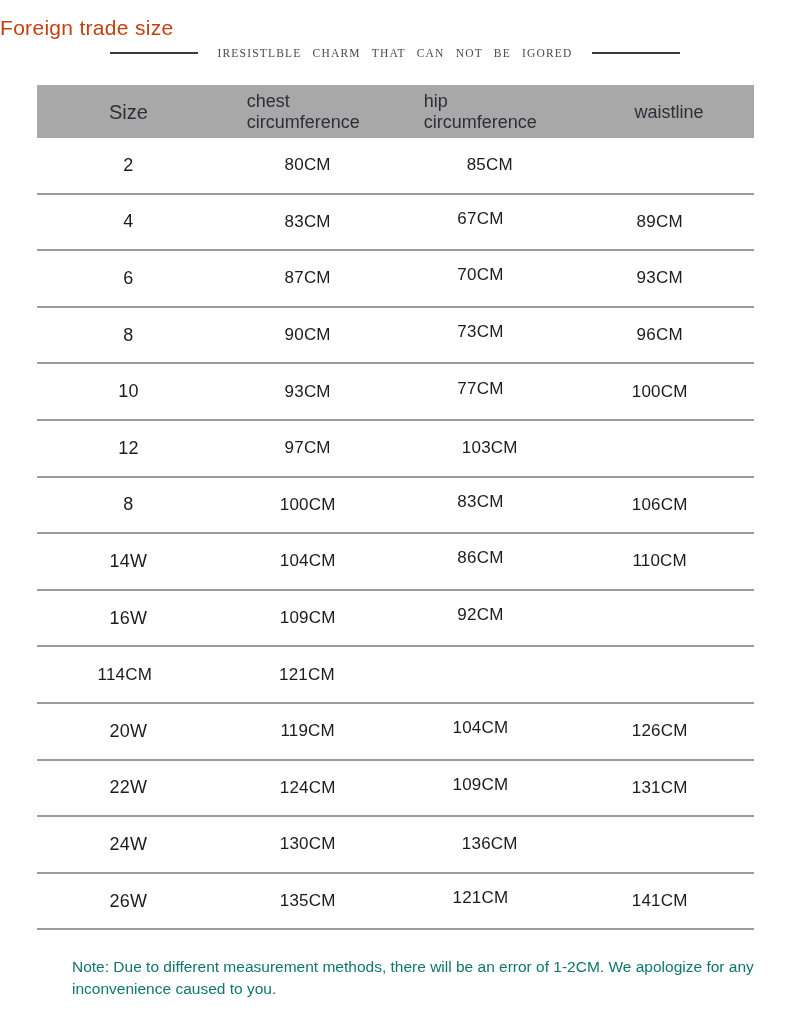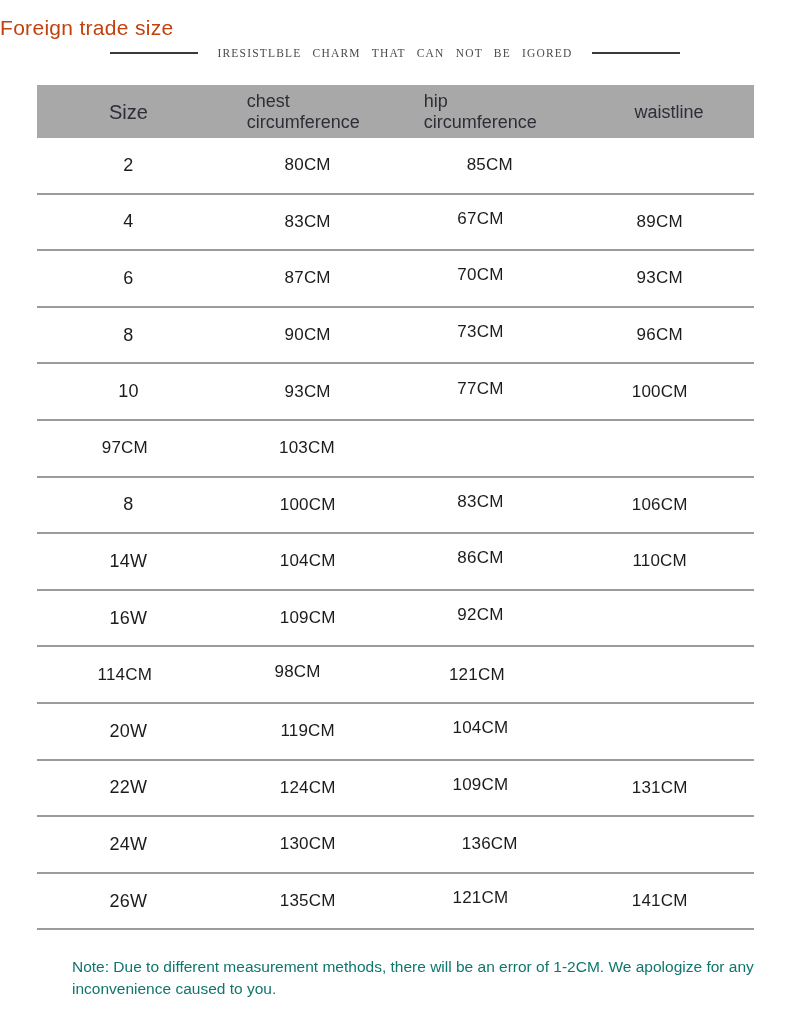--- a/index.html
+++ b/index.html
@@ -153,20 +153,21 @@
   </div>
 
   <div class="tr">
     <div class="td col-1">10</div>
     <div class="td col-2">93CM</div>
     <div class="td col-3">77CM</div>
     <div class="td col-4">100CM</div>
   </div>
 
   <div class="tr">
+    <div class="td col-1">12</div>
     <div class="td col-2">97CM</div>
     <div class="td col-4">103CM</div>
   </div>
 
   <div class="tr">
     <div class="td col-1">8</div>
     <div class="td col-2">100CM</div>
     <div class="td col-3">83CM</div>
     <div class="td col-4">106CM</div>
   </div>
@@ -179,28 +180,28 @@
   </div>
 
   <div class="tr">
     <div class="td col-1">16W</div>
     <div class="td col-2">109CM</div>
     <div class="td col-3">92CM</div>
   </div>
 
   <div class="tr">
     <div class="td col-2">114CM</div>
-    <div class="td col-3">98CM</div>
     <div class="td col-4">121CM</div>
   </div>
 
   <div class="tr">
     <div class="td col-1">20W</div>
     <div class="td col-2">119CM</div>
     <div class="td col-3">104CM</div>
+    <div class="td col-4">126CM</div>
   </div>
 
   <div class="tr">
     <div class="td col-1">22W</div>
     <div class="td col-2">124CM</div>
     <div class="td col-3">109CM</div>
     <div class="td col-4">131CM</div>
   </div>
 
   <div class="tr">

